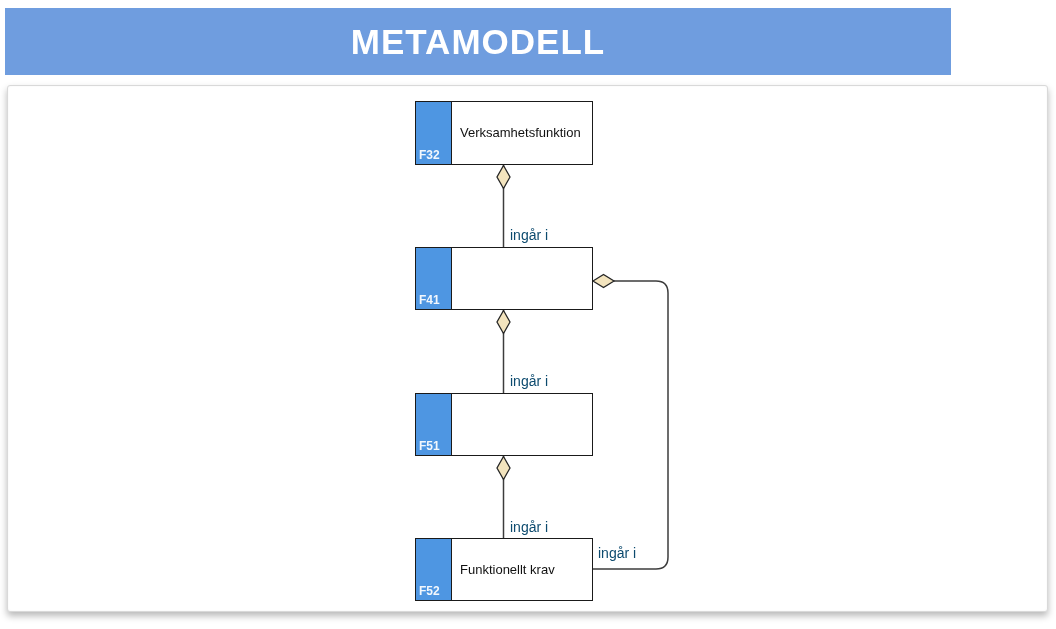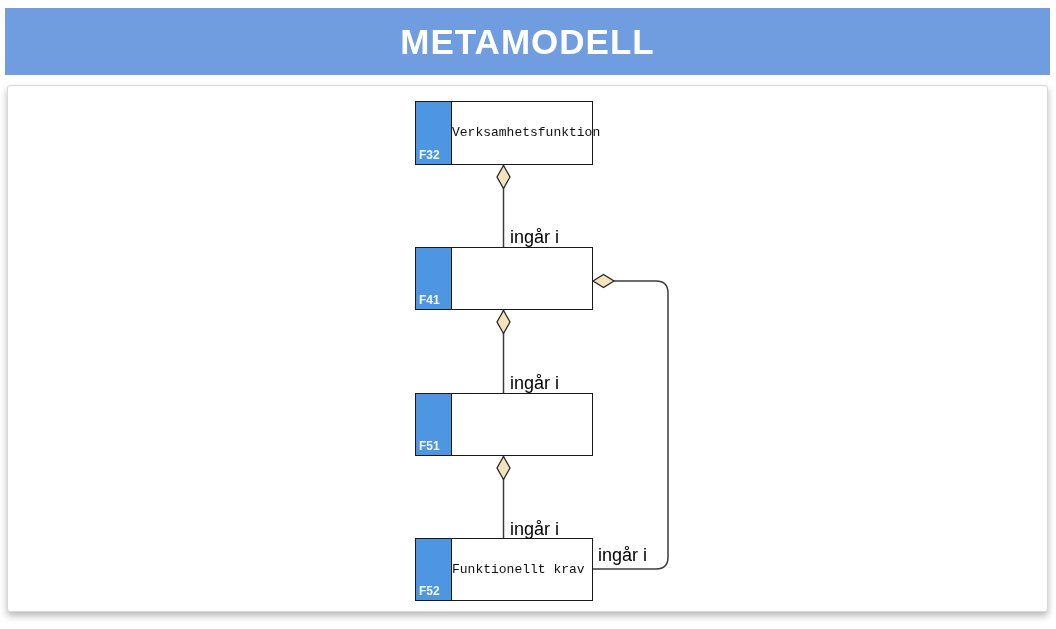--- a/index.html
+++ b/index.html
@@ -12,21 +12,21 @@
   *{margin:0;padding:0;box-sizing:border-box;}
   html,body{background:#ffffff;}
   body{font-family:"Liberation Sans", sans-serif;}
   .page{
     position:relative;
     width:1056px;height:629px;
     background:#ffffff;
     overflow:hidden;
   }
   .banner{
-    position:absolute;left:5px;top:8px;width:1045px;height:67px;
+    position:absolute;left:5px;top:8px;width:946px;height:67px;
     background:var(--header-bg);
     display:flex;align-items:center;justify-content:center;
   }
   .banner h1{
     color:#ffffff;font-size:35px;font-weight:bold;letter-spacing:1px;
   }
   .panel{
     position:absolute;left:7px;top:85px;width:1041px;height:527px;
     background:#ffffff;
     border:1px solid #d9d9d9;
@@ -50,26 +50,26 @@
     background:var(--tab-bg);
     border-right:1.4px solid var(--box-border);
     text-decoration:underline;
   }
   .code{
     position:absolute;left:3px;bottom:2px;
     color:#f2f7fd;font-size:12px;font-weight:bold;
   }
   .elabel{
     flex:1;display:flex;align-items:center;
-    padding:4px 6px 4px 0;
-    font-size:13px;line-height:1.5;color:#111111;font-family:Liberation Mono, monospace;
+    padding:4px 6px 4px 8px;
+    font-size:13px;line-height:1.5;color:#111111;
   }
   .edge-label{
     position:absolute;
-    font-size:18px;color:#000000;white-space:nowrap;
+    font-size:14px;color:#0c4a6e;white-space:nowrap;
   }
 </style>
 </head>
 <body>
 
 <div class="page">
 
   <header class="banner">
     <h1>METAMODELL</h1>
   </header>

